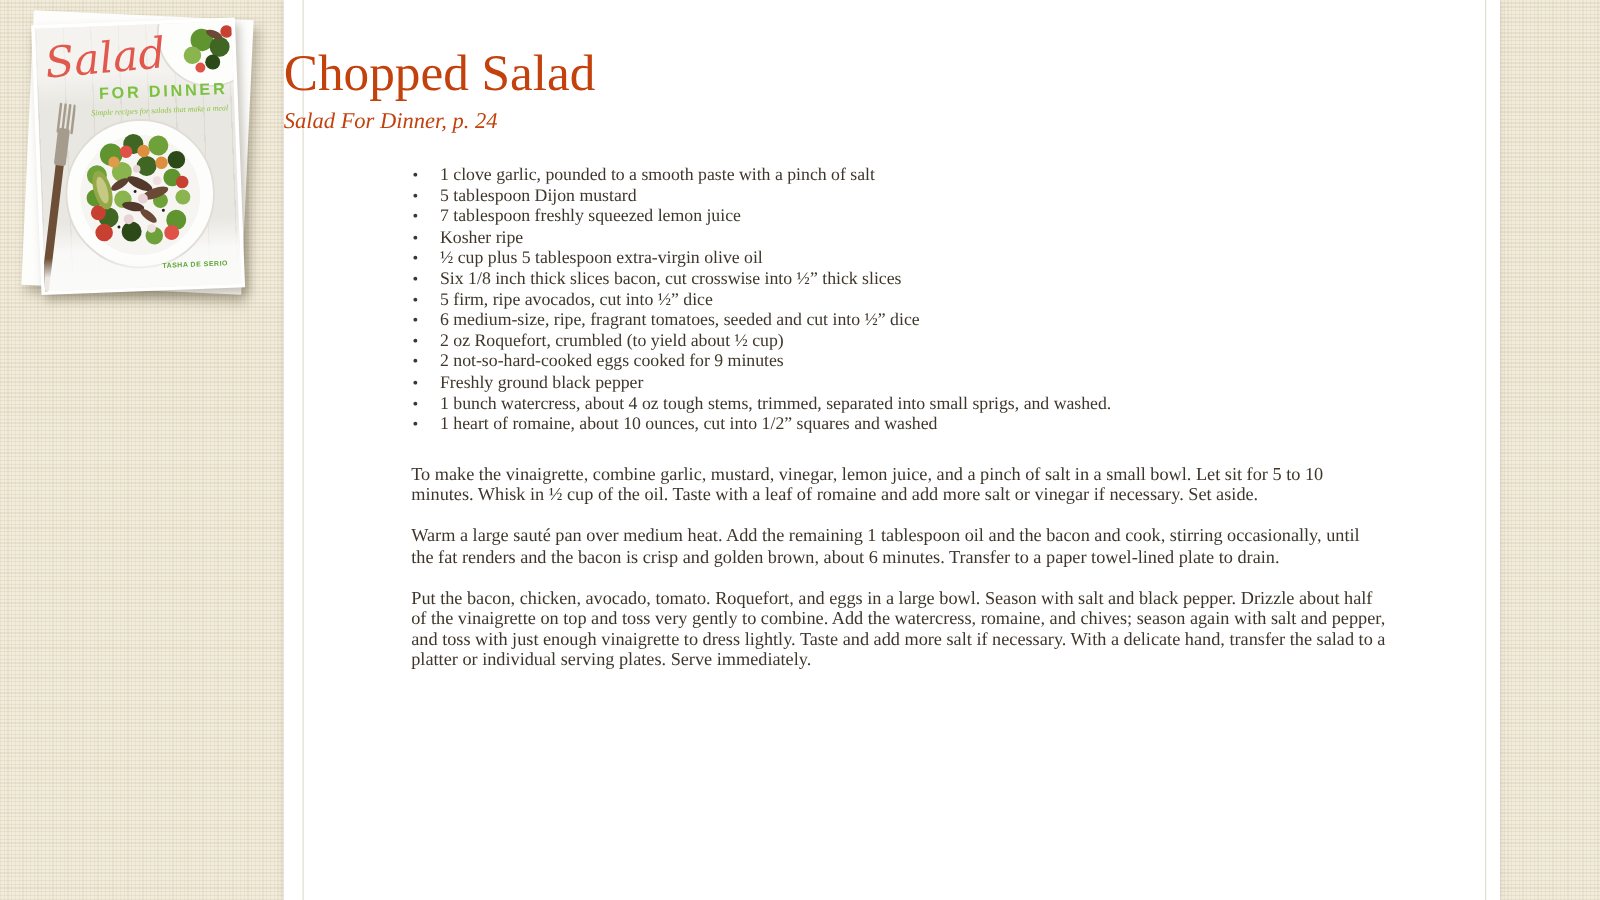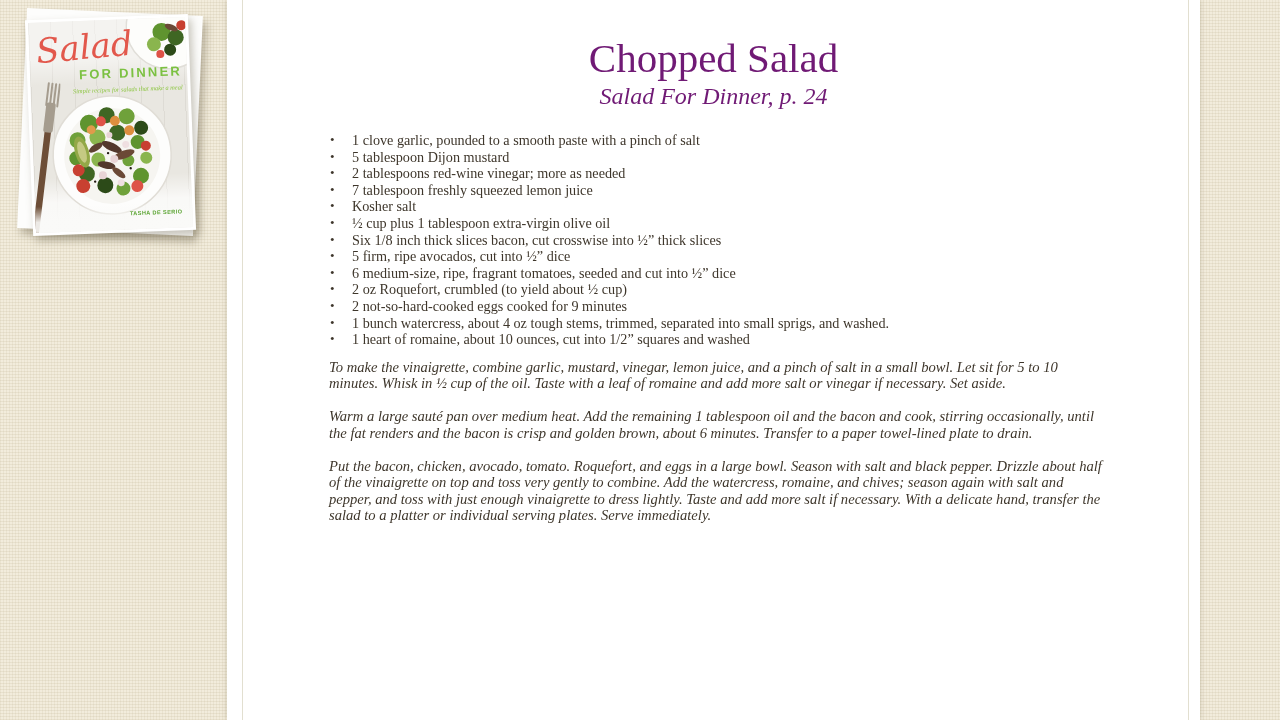--- a/index.html
+++ b/index.html
@@ -16,34 +16,34 @@
   
   .page-card{
     position:absolute; left:227px; top:0; width:973px; height:720px;
     background:#ffffff;
     box-shadow:0 0 5px rgba(120,108,78,0.30);
   }
   .hairline{ position:absolute; top:0; bottom:0; width:1px; background:#e2dfd0; }
   .hairline.left{ left:15px; }
   .hairline.right{ right:11px; }
 
-  .header{ position:absolute; left:0; top:34px; width:100%; text-align:center; color:#701a75; }
+  .header{ position:absolute; left:0; top:34px; width:100%; text-align:left; color:#c2410c; }
   .title{ font-size:41px; line-height:48px; font-weight:normal; letter-spacing:0px; }
-  .subtitle{ font-size:24px; line-height:28px; font-style:italic; font-weight:normal; }
+  .subtitle{ font-size:18px; line-height:28px; font-style:italic; font-weight:normal; }
 
   .content{ position:absolute; left:102px; top:132px; width:780px; color:#3e362b; }
   ul.ingredients{ list-style:none; }
   ul.ingredients li{
     position:relative; padding-left:23px;
     font-size:14.2px; line-height:16.6px;
   }
   ul.ingredients li::before{
     content:"\2022"; position:absolute; left:1px; top:0; font-size:13px; color:#3e362b;
   }
-  .method{ margin-top:11px;font-style:italic; }
+  .method{ margin-top:24px; }
   .method p{ font-size:14.6px; line-height:16.5px; margin-bottom:16.5px; text-align:left; }
 
   
   .book-stack{ position:absolute; left:12px; top:4px; width:200px; height:242px; }
   .sheet-back{
     position:absolute; left:10px; top:8px; width:176px; height:220px;
     background:#fdfdfc; transform:rotate(2.6deg);
     box-shadow:4px 6px 9px rgba(95,85,60,0.38);
   }
   .cover{
@@ -186,29 +186,29 @@
 
   <div class="header">
     <h1 class="title">Chopped Salad</h1>
     <h2 class="subtitle">Salad For Dinner, p. 24</h2>
   </div>
 
   <div class="content">
     <ul class="ingredients">
       <li>1 clove garlic, pounded  to a smooth paste with a pinch of salt</li>
       <li>5 tablespoon  Dijon mustard</li>
-      <li>2 tablespoons  red-wine vinegar;  more as needed</li>
       <li>7 tablespoon  freshly squeezed  lemon juice</li>
-      <li>Kosher salt</li>
-      <li>½ cup plus 1 tablespoon  extra-virgin olive oil</li>
+      <li>Kosher ripe</li>
+      <li>½ cup plus 5 tablespoon  extra-virgin olive oil</li>
       <li>Six 1/8 inch thick slices bacon, cut crosswise  into ½” thick slices</li>
       <li>5 firm, ripe avocados,  cut into ½” dice</li>
       <li>6 medium-size,  ripe, fragrant  tomatoes,  seeded  and cut into ½” dice</li>
       <li>2 oz Roquefort,  crumbled  (to yield about ½ cup)</li>
       <li>2 not-so-hard-cooked  eggs cooked for 9 minutes</li>
+      <li>Freshly ground  black pepper</li>
       <li>1 bunch watercress,  about 4 oz tough stems, trimmed,  separated  into small sprigs,  and washed.</li>
       <li>1 heart of romaine,  about 10 ounces,  cut into 1/2” squares  and washed</li>
     </ul>
 
     <div class="method">
       <p>To make the vinaigrette, combine garlic, mustard, vinegar, lemon juice, and a pinch of salt in a small bowl. Let sit for 5 to 10 minutes. Whisk in ½ cup of the oil. Taste with a leaf of romaine and add more salt or vinegar if necessary. Set aside.</p>
       <p>Warm a large sauté pan over medium heat. Add the remaining 1 tablespoon oil and the bacon and cook, stirring occasionally, until the fat renders and the bacon is crisp and golden brown, about 6 minutes. Transfer to a paper towel-lined plate to drain.</p>
       <p>Put the bacon, chicken, avocado, tomato. Roquefort, and eggs in a large bowl. Season with salt and black pepper. Drizzle about half of the vinaigrette on top and toss very gently to combine. Add the watercress, romaine, and chives; season again with salt and pepper, and toss with just enough vinaigrette to dress lightly. Taste and add more salt if necessary. With a delicate hand, transfer the salad to a platter or individual serving plates. Serve immediately.</p>
     </div>
   </div>

